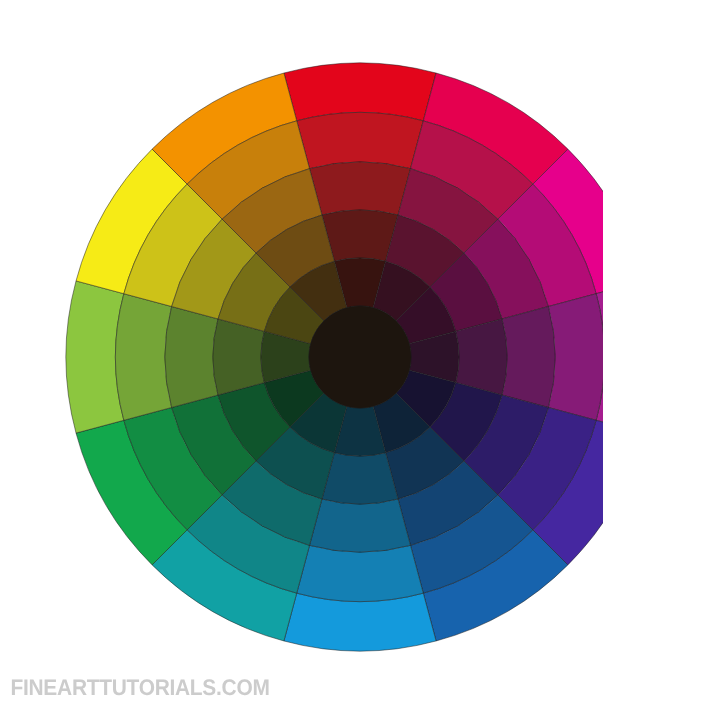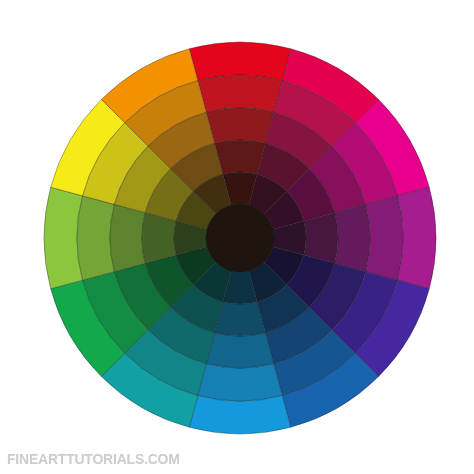--- a/index.html
+++ b/index.html
@@ -2,21 +2,21 @@
 <html><head>
 <meta charset="utf-8">
 <style>
   html, body {
     margin: 0;
     padding: 0;
     background: #ffffff;
   }
   #page {
     position: relative;
-    width: 474px;
+    width: 402px;
     height: 474px;
     background: #ffffff;
     overflow: hidden;
     font-family: "Liberation Sans", sans-serif;
   }
   #wheel-wrap {
     position: absolute;
     left: 0;
     top: 0;
     width: 474px;

